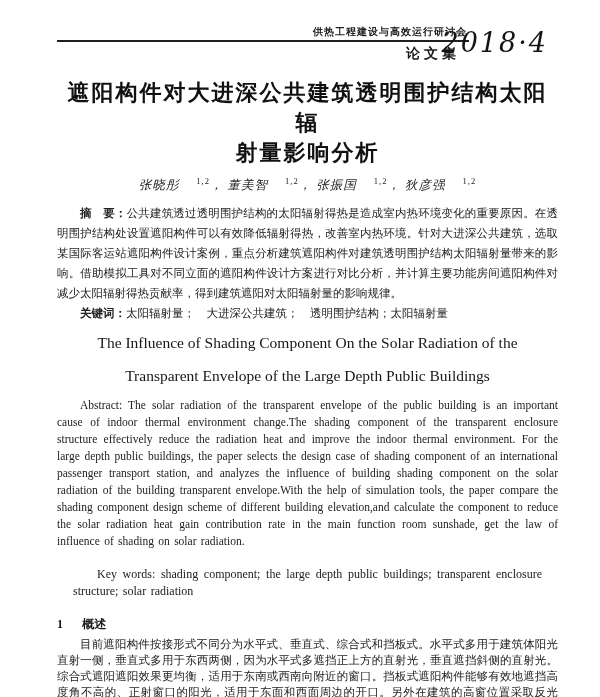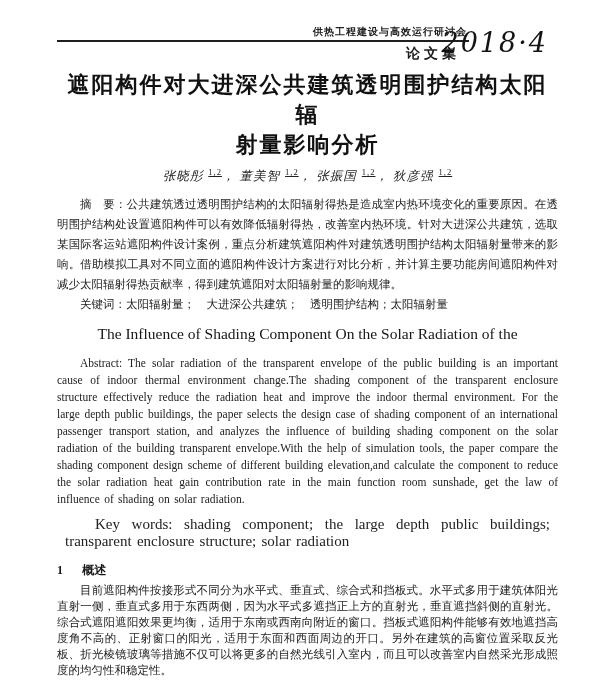--- a/index.html
+++ b/index.html
@@ -27,48 +27,48 @@
   }
   .hdr-issue {
     position:absolute; top:27px; right:52px;
     font-size:27px; letter-spacing:2px; color:#141414;
     font-family:"DejaVu Serif","Liberation Serif",serif;
     font-style:italic;
   }
   
   .content { padding:70px 42px 0 57px; }
   .title-cn {
-    margin:0; text-align:center;
+    margin:8px; text-align:center;
     font-size:22px; font-weight:bold; line-height:30px; letter-spacing:2px;
     color:#111;
   }
   .title-cn span { display:block; }
   .authors {
     text-align:center; margin-top:7px;
     font-size:12.5px; font-style:italic; letter-spacing:1px; color:#222;
   }
-  .authors sup { font-size:8.5px; font-style:normal; margin-left:5px;text-decoration:underline; }
+  .authors sup { font-size:8.5px; font-style:normal; margin-left:17px; }
   .affil { text-align:center; margin-top:4px; font-size:11px; color:#222; }
   .abs-cn {
     margin:9px 0 0; font-size:11.5px; line-height:20px;
     text-align:justify; text-indent:2em; color:#222;
   }
   .kw-cn { margin:0; font-size:11.5px; line-height:20px; text-indent:2em; color:#222; }
-  .lbl { font-weight:normal; }
+  .lbl { font-weight:bold; }
   .title-en {
     margin:3px 0 0; text-align:center;
     font-size:15.5px; font-weight:normal; line-height:33px; color:#161616;
   }
   .title-en span { display:block; }
   .abs-en {
     margin:5px 0 0; font-size:11.5px; line-height:17px;
     text-align:justify; text-indent:2em; word-spacing:1.5px; color:#222;
   }
   .kw-en {
-    margin:8px; font-size:15px; line-height:17px;
+    margin:16px; font-size:12px; line-height:17px;
     text-align:justify; text-indent:2em; word-spacing:1.5px; color:#222;
   }
   .sec-h { margin:12px 0 3px; font-size:12px; font-weight:bold; color:#181818; }
   .sec-h .sec-t { margin-left:1.6em; }
   .body-p {
     margin:0; font-size:11.5px; line-height:16px;
     text-align:justify; text-indent:2em; color:#222;
   }
 </style>
 </head>
@@ -99,20 +99,21 @@
     <p class="abs-cn">
       <span class="lbl">摘　要：</span><span>公共建筑透过透明围护结构的太阳辐射得热是造成室内热环境变化的重要原因。在透明围护结构处设置遮阳构件可以有效降低辐射得热，改善室内热环境。针对大进深公共建筑，选取某国际客运站遮阳构件设计案例，重点分析建筑遮阳构件对建筑透明围护结构太阳辐射量带来的影响。借助模拟工具对不同立面的遮阳构件设计方案进行对比分析，并计算主要功能房间遮阳构件对减少太阳辐射得热贡献率，得到建筑遮阳对太阳辐射量的影响规律。</span>
     </p>
 
     <p class="kw-cn">
       <span class="lbl">关键词：</span><span>太阳辐射量；　大进深公共建筑；　透明围护结构；太阳辐射量</span>
     </p>
 
     <h2 class="title-en">
       <span>The Influence of Shading Component On the Solar Radiation of the</span>
+      <span>Transparent Envelope of the Large Depth Public Buildings</span>
     </h2>
 
     <p class="abs-en">
       <span>Abstract:</span>
       <span>The solar radiation of the transparent envelope of the public building is an important cause of indoor thermal environment change.The shading component of the transparent enclosure structure effectively reduce the radiation heat and improve the indoor thermal environment. For the large depth public buildings, the paper selects the design case of shading component of an international passenger transport station, and analyzes the influence of building shading component on the solar radiation of the building transparent envelope.With the help of simulation tools, the paper compare the shading component design scheme of different building elevation,and calculate the component to reduce the solar radiation heat gain contribution rate in the main function room sunshade, get the law of influence of shading on solar radiation.</span>
     </p>
 
     <p class="kw-en">
       <span>Key words:</span>
       <span>shading component; the large depth public buildings; transparent enclosure structure; solar radiation</span>

